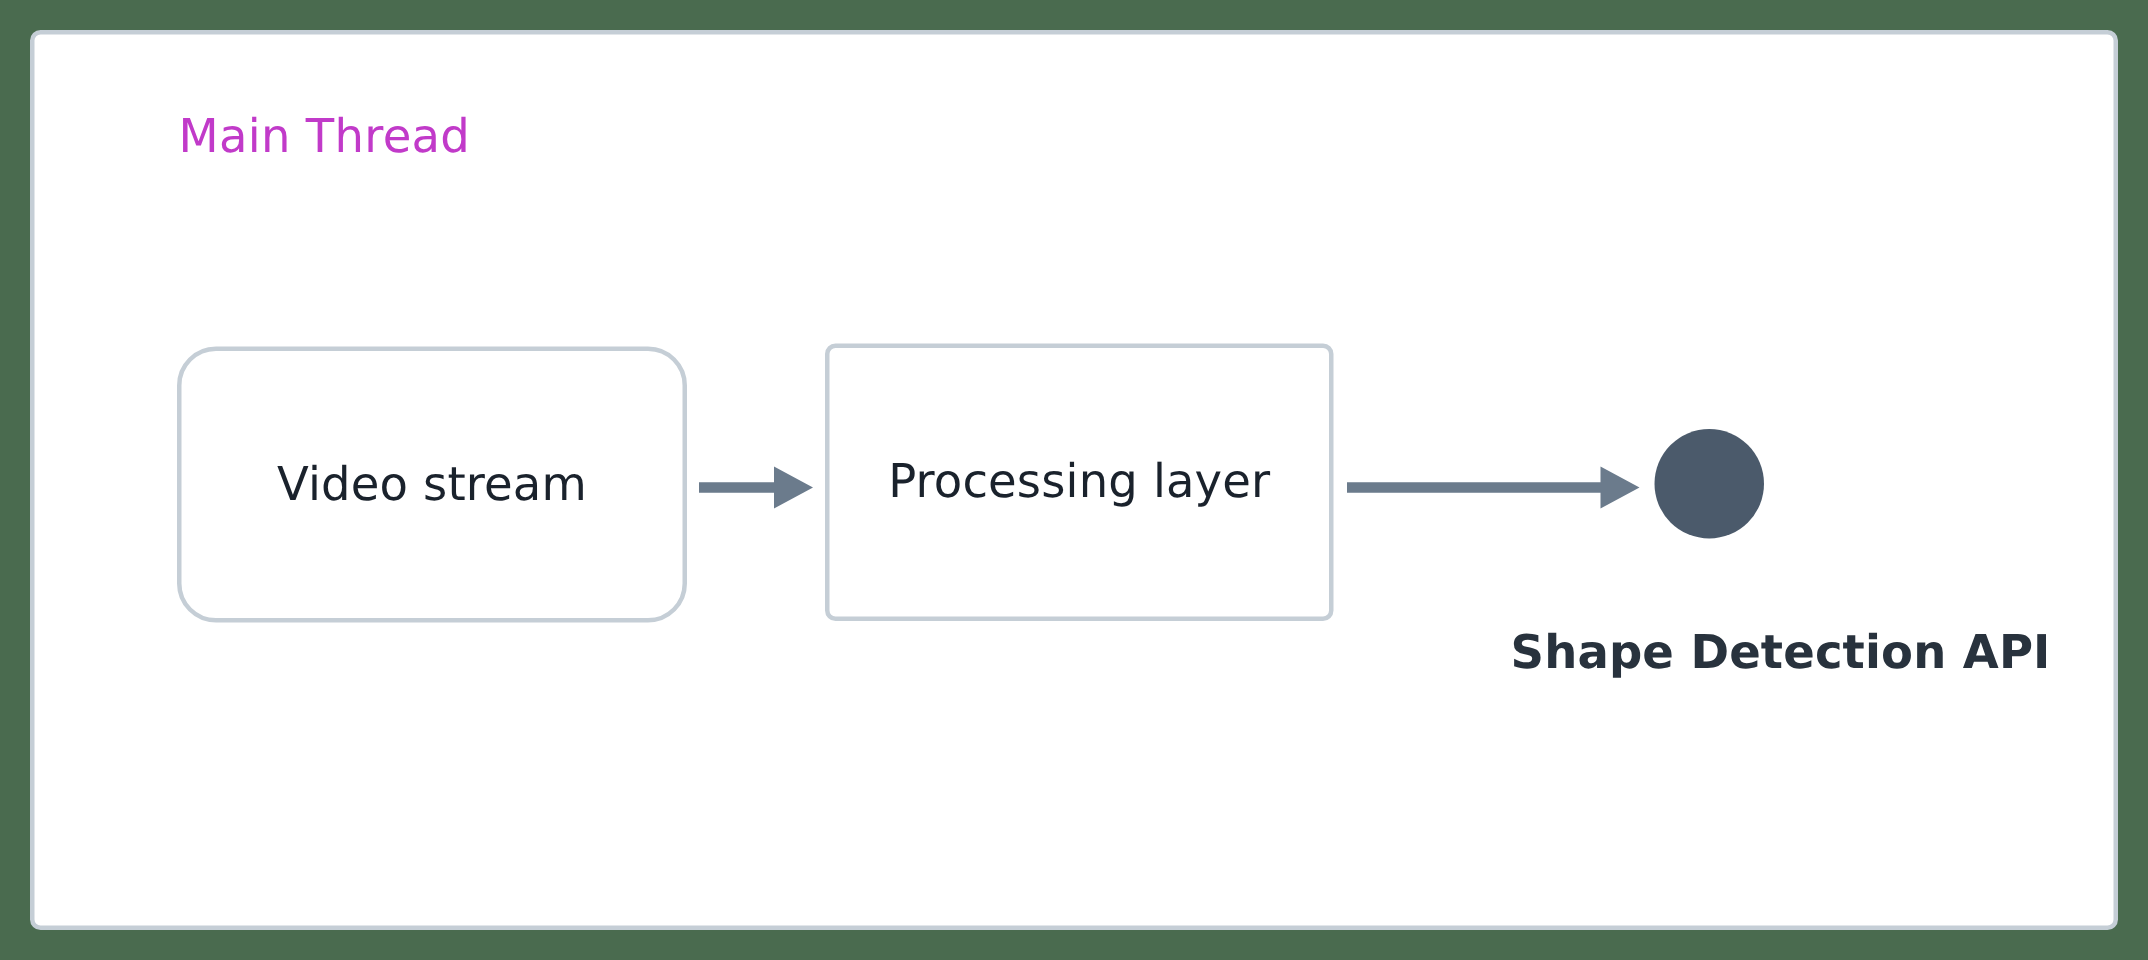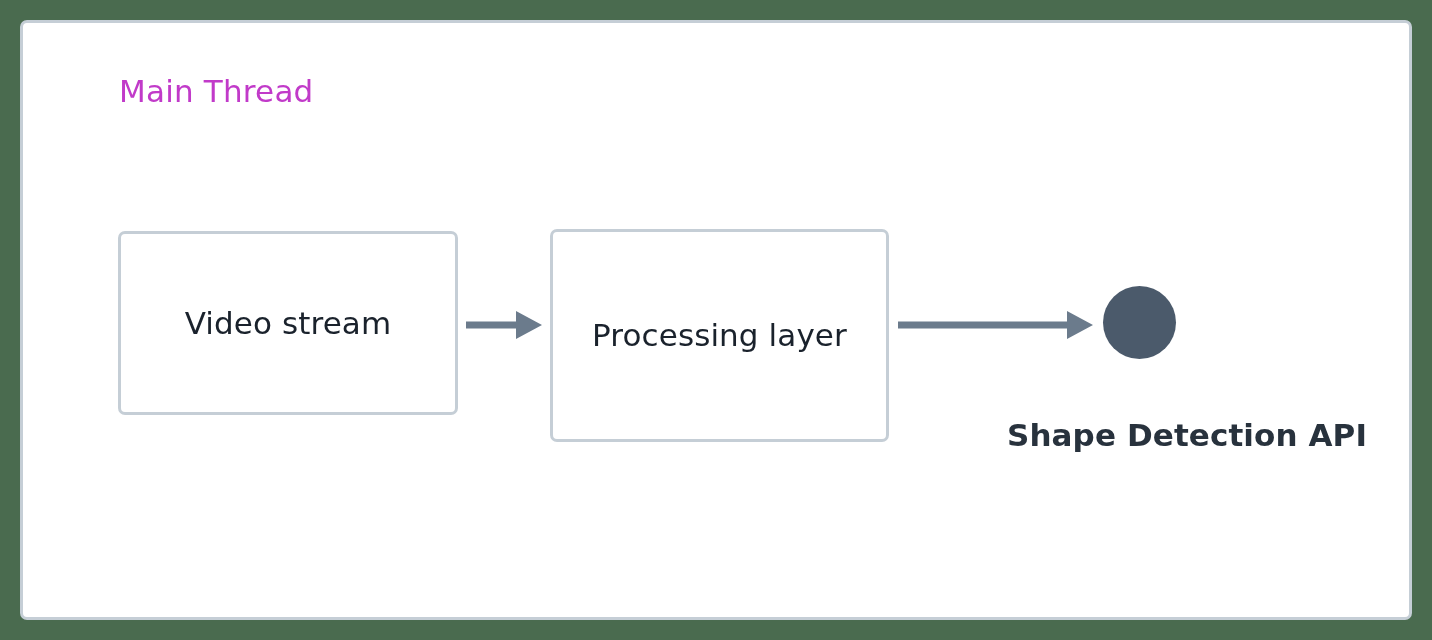--- a/index.html
+++ b/index.html
@@ -63,26 +63,27 @@
     color: #1a222c;
     white-space: nowrap;
     letter-spacing: 0.1px;
   }
 
   #node-video {
     left: 95px;
     top: 208px;
     width: 340px;
     height: 184px;
+    border-radius: 26px;
   }
   #node-processing {
     left: 527px;
     top: 206px;
     width: 339px;
-    height: 213px;
+    height: 185px;
   }
 
   
   .arrow {
     position: absolute;
     display: block;
     overflow: visible;
   }
   #arrow-1 {
     left: 443px;

